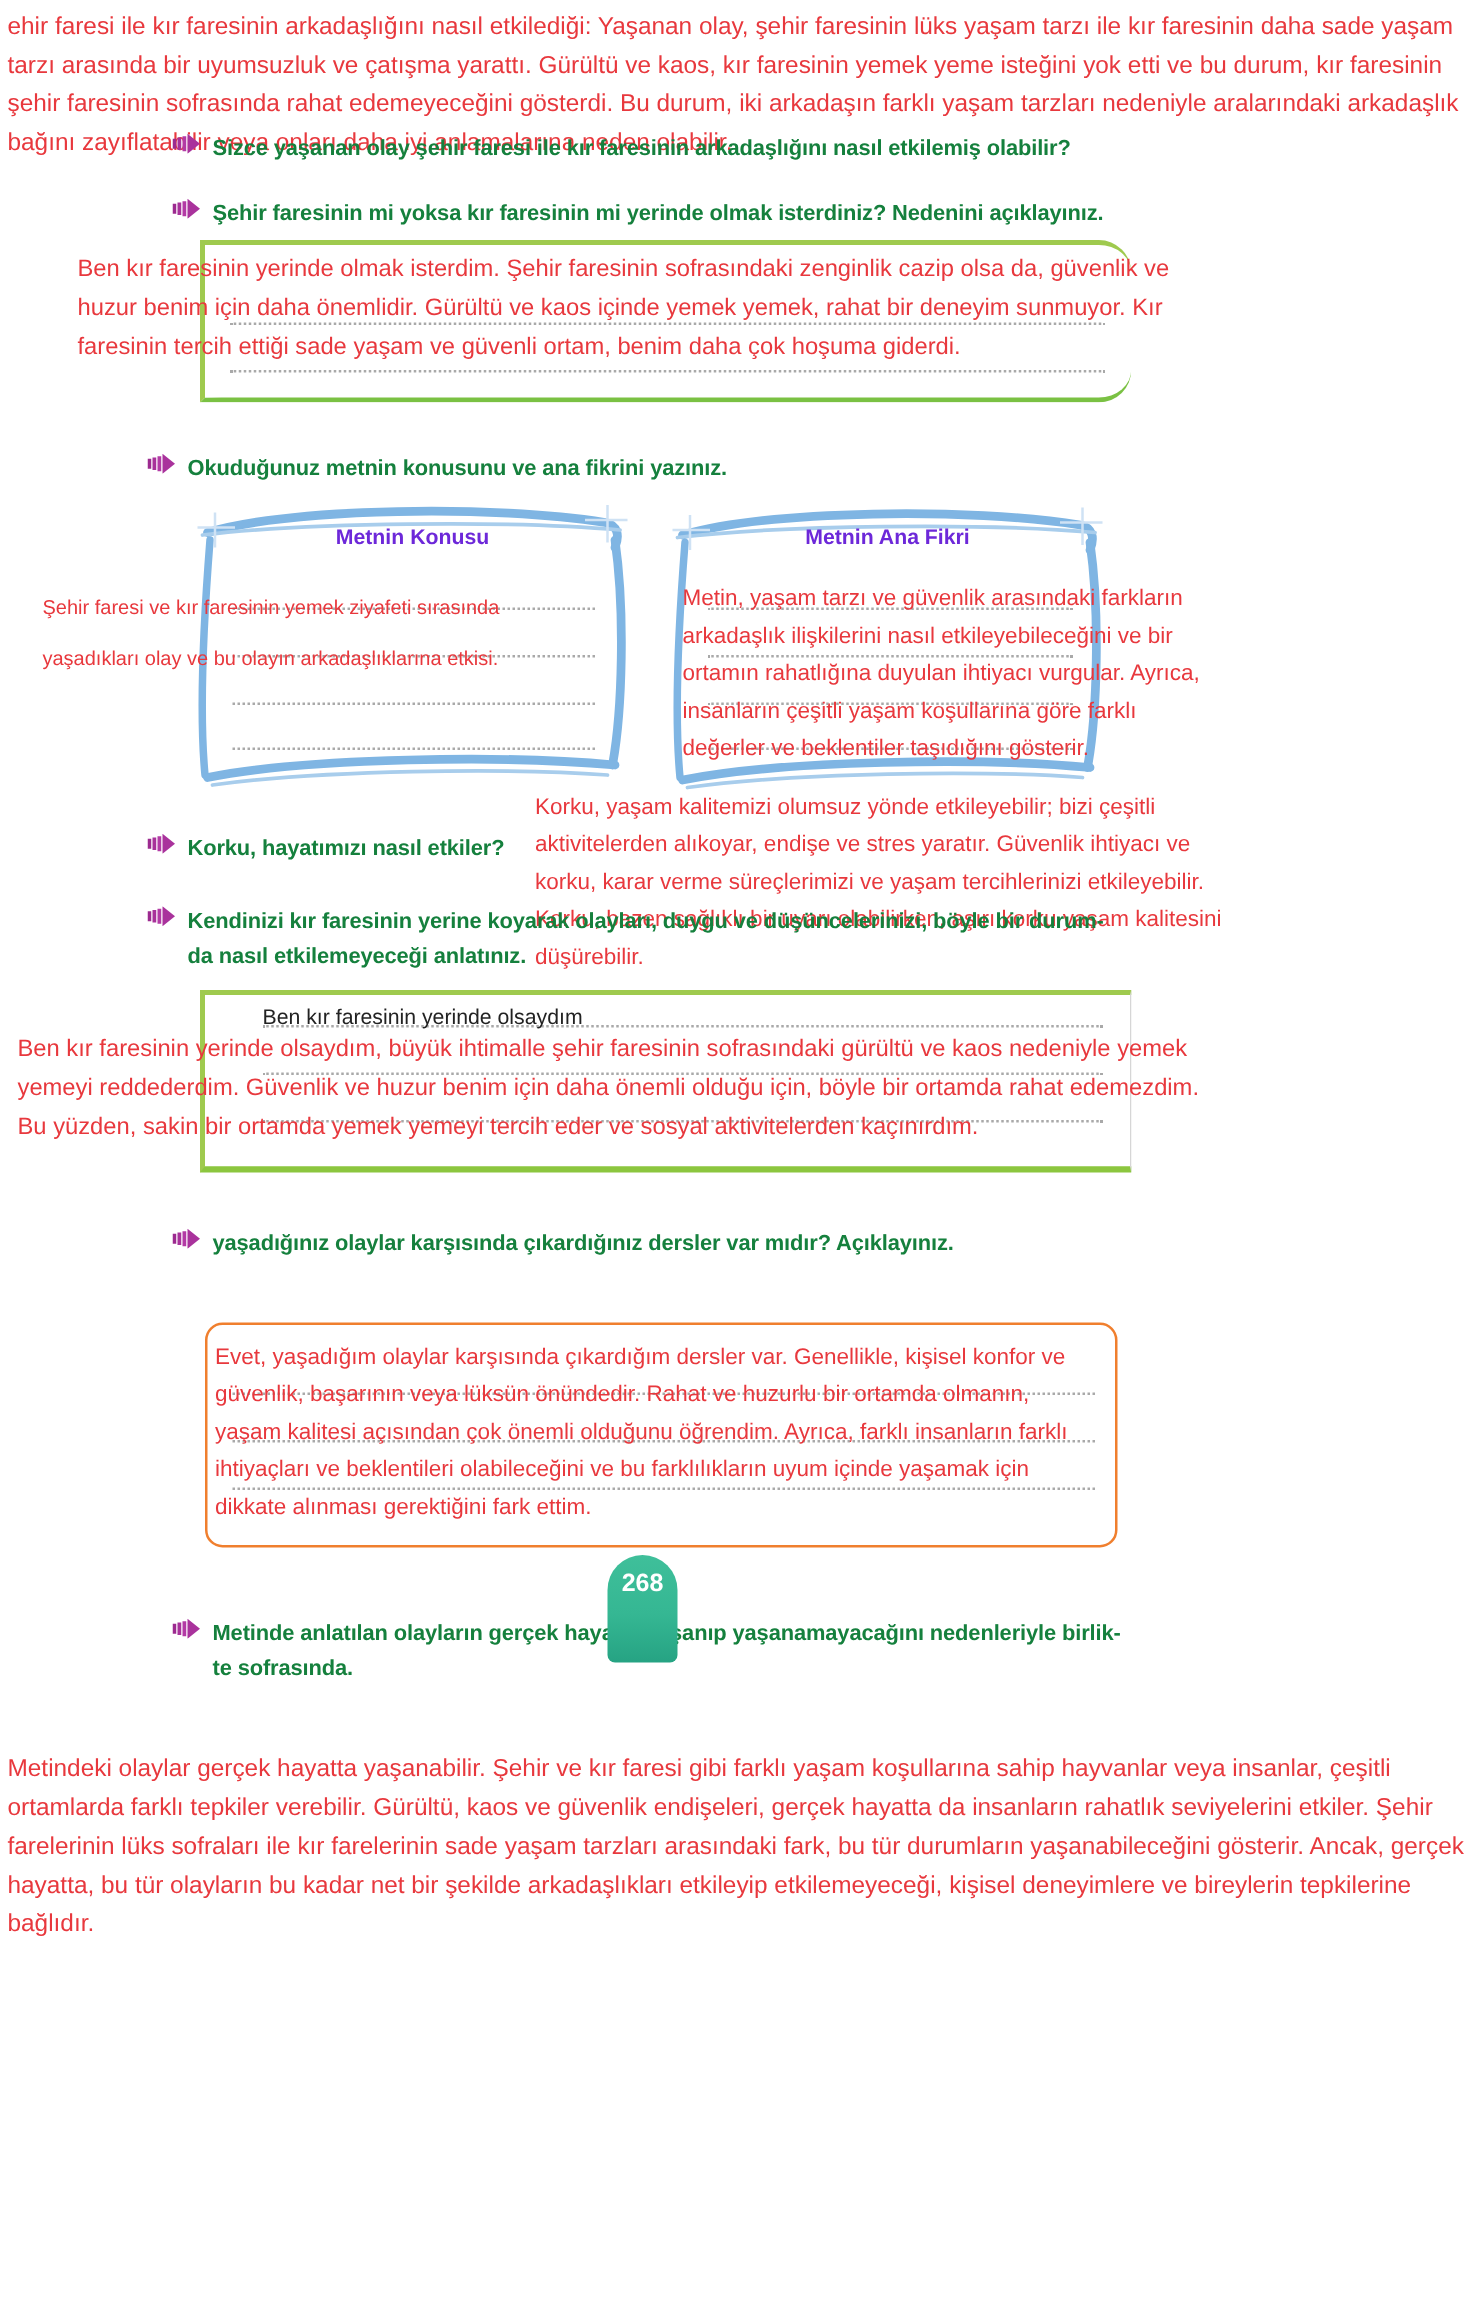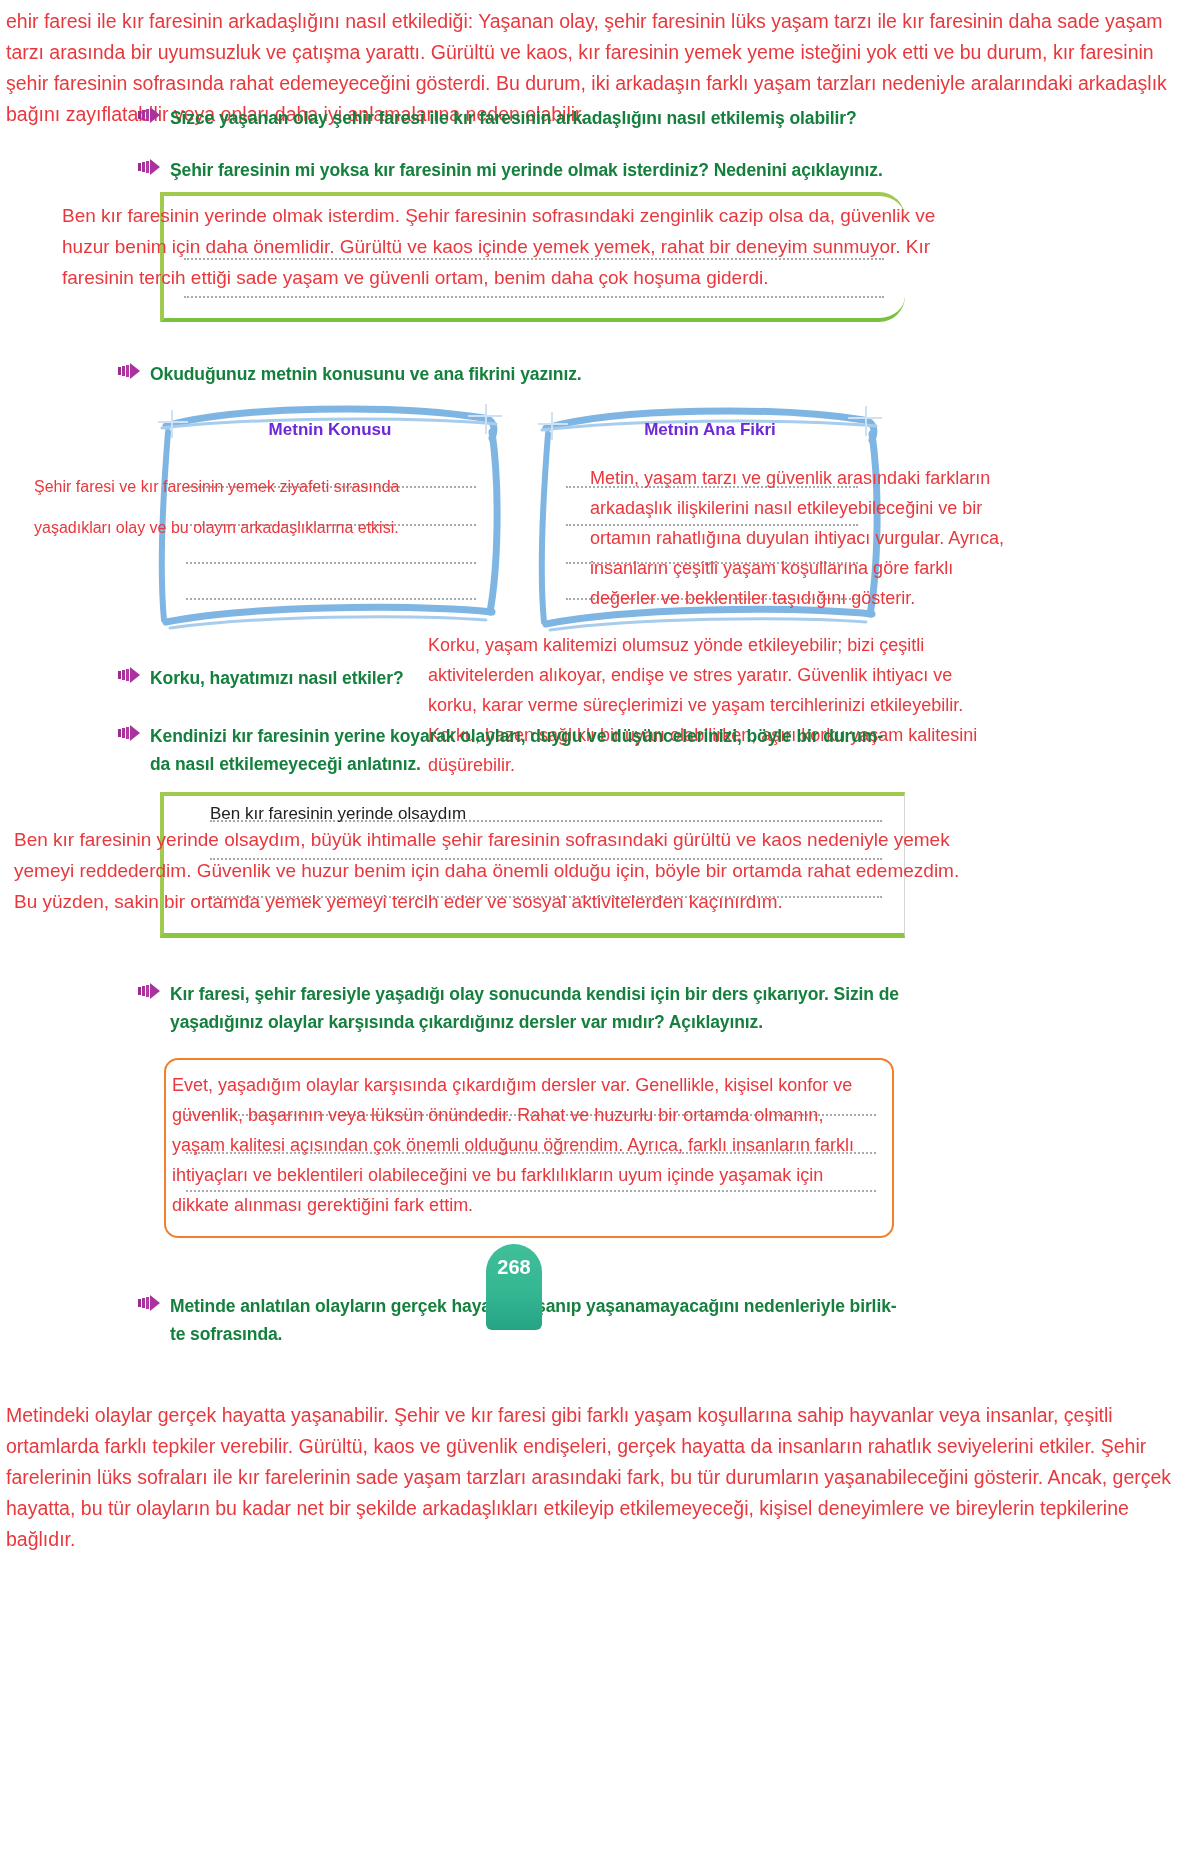--- a/index.html
+++ b/index.html
@@ -221,21 +221,21 @@
       <line x1="312" y1="20" x2="346" y2="20" stroke="#cfe2f4" stroke-width="2"></line>
       <line x1="330" y1="8" x2="330" y2="38" stroke="#cfe2f4" stroke-width="2"></line>
     </svg>
     <div class="orgtitle" style="top:22px;">Metnin Ana Fikri</div>
   </div>
   <div class="dotline" style="left:566px; top:486px; width:292px;"></div>
   <div class="dotline" style="left:566px; top:524px; width:292px;"></div>
   <div class="dotline" style="left:566px; top:562px; width:292px;"></div>
   <div class="dotline" style="left:566px; top:598px; width:292px;"></div>
 
-  <div class="answer" style="left:590px; top:463px; width:420px; line-height:30px; font-size:18px;">Metin, yaşam tarzı ve güvenlik arasındaki farkların arkadaşlık ilişkilerini nasıl etkileyebileceğini ve bir ortamın rahatlığına duyulan ihtiyacı vurgular. Ayrıca, insanların çeşitli yaşam koşullarına göre farklı değerler ve beklentiler taşıdığını gösterir.</div>
+  <div class="answer" style="left:546px; top:463px; width:420px; line-height:30px; font-size:18px;">Metin, yaşam tarzı ve güvenlik arasındaki farkların arkadaşlık ilişkilerini nasıl etkileyebileceğini ve bir ortamın rahatlığına duyulan ihtiyacı vurgular. Ayrıca, insanların çeşitli yaşam koşullarına göre farklı değerler ve beklentiler taşıdığını gösterir.</div>
 
   <div class="q" style="left:118px; top:664px; width:340px;">
     <span class="bullet">
       <svg class="arrow-svg" width="22" height="16" viewBox="0 0 22 16">
         <rect x="0" y="4" width="3" height="8" fill="#9c2a8f"></rect>
         <rect x="4" y="3" width="3" height="10" fill="#a8319a"></rect>
         <rect x="8" y="2" width="3" height="12" fill="#b33aa5"></rect>
         <polygon points="12,0 22,8 12,16" fill="#a9329c"></polygon>
       </svg>
     </span>
@@ -270,21 +270,20 @@
   <div class="q" style="left:138px; top:980px; width:1000px;">
     <span class="bullet">
       <svg class="arrow-svg" width="22" height="16" viewBox="0 0 22 16">
         <rect x="0" y="4" width="3" height="8" fill="#9c2a8f"></rect>
         <rect x="4" y="3" width="3" height="10" fill="#a8319a"></rect>
         <rect x="8" y="2" width="3" height="12" fill="#b33aa5"></rect>
         <polygon points="12,0 22,8 12,16" fill="#a9329c"></polygon>
       </svg>
     </span>
     <span style="display:block;">
-      <span class="qtext" style="display:block;">Kır faresi, şehir faresiyle yaşadığı olay sonucunda kendisi için bir ders çıkarıyor. Sizin de</span>
       <span class="qtext" style="display:block;">yaşadığınız olaylar karşısında çıkardığınız dersler var mıdır? Açıklayınız.</span>
     </span>
   </div>
 
   <div class="obox" style="left:164px; top:1058px; width:730px; height:180px;"></div>
   <div class="dotline" style="left:186px; top:1114px; width:690px;"></div>
   <div class="dotline" style="left:186px; top:1152px; width:690px;"></div>
   <div class="dotline" style="left:186px; top:1190px; width:690px;"></div>
 
   <div class="answer-o" style="left:172px; top:1070px; width:706px;">Evet, yaşadığım olaylar karşısında çıkardığım dersler var. Genellikle, kişisel konfor ve güvenlik, başarının veya lüksün önündedir. Rahat ve huzurlu bir ortamda olmanın, yaşam kalitesi açısından çok önemli olduğunu öğrendim. Ayrıca, farklı insanların farklı ihtiyaçları ve beklentileri olabileceğini ve bu farklılıkların uyum içinde yaşamak için dikkate alınması gerektiğini fark ettim.</div>

